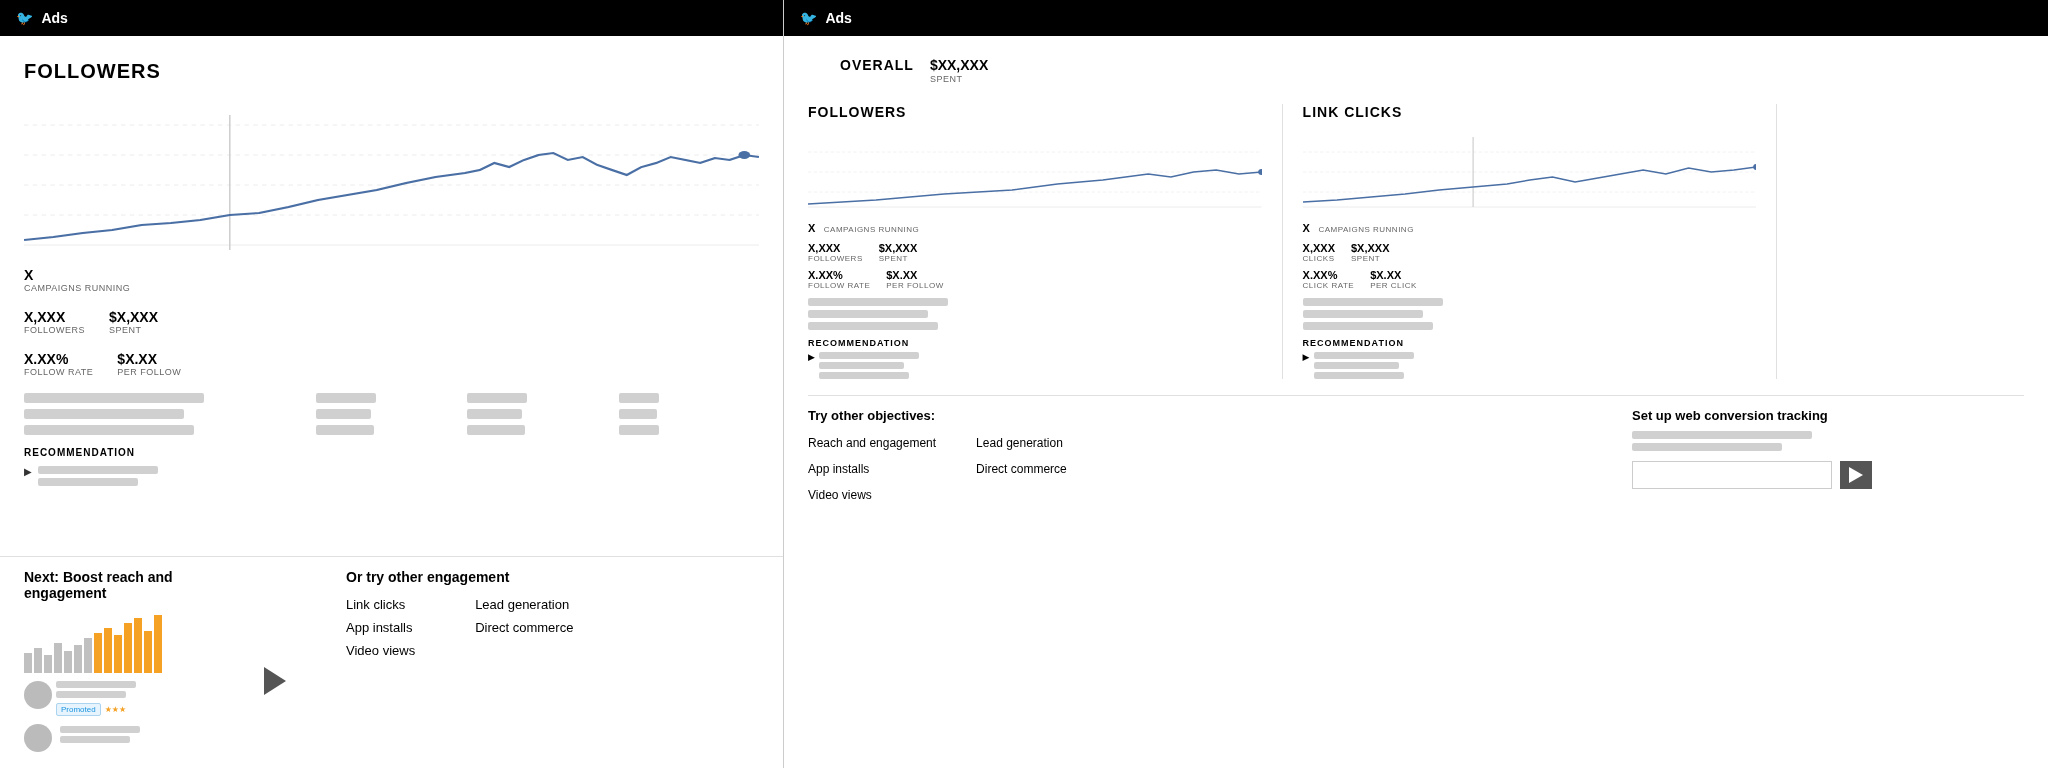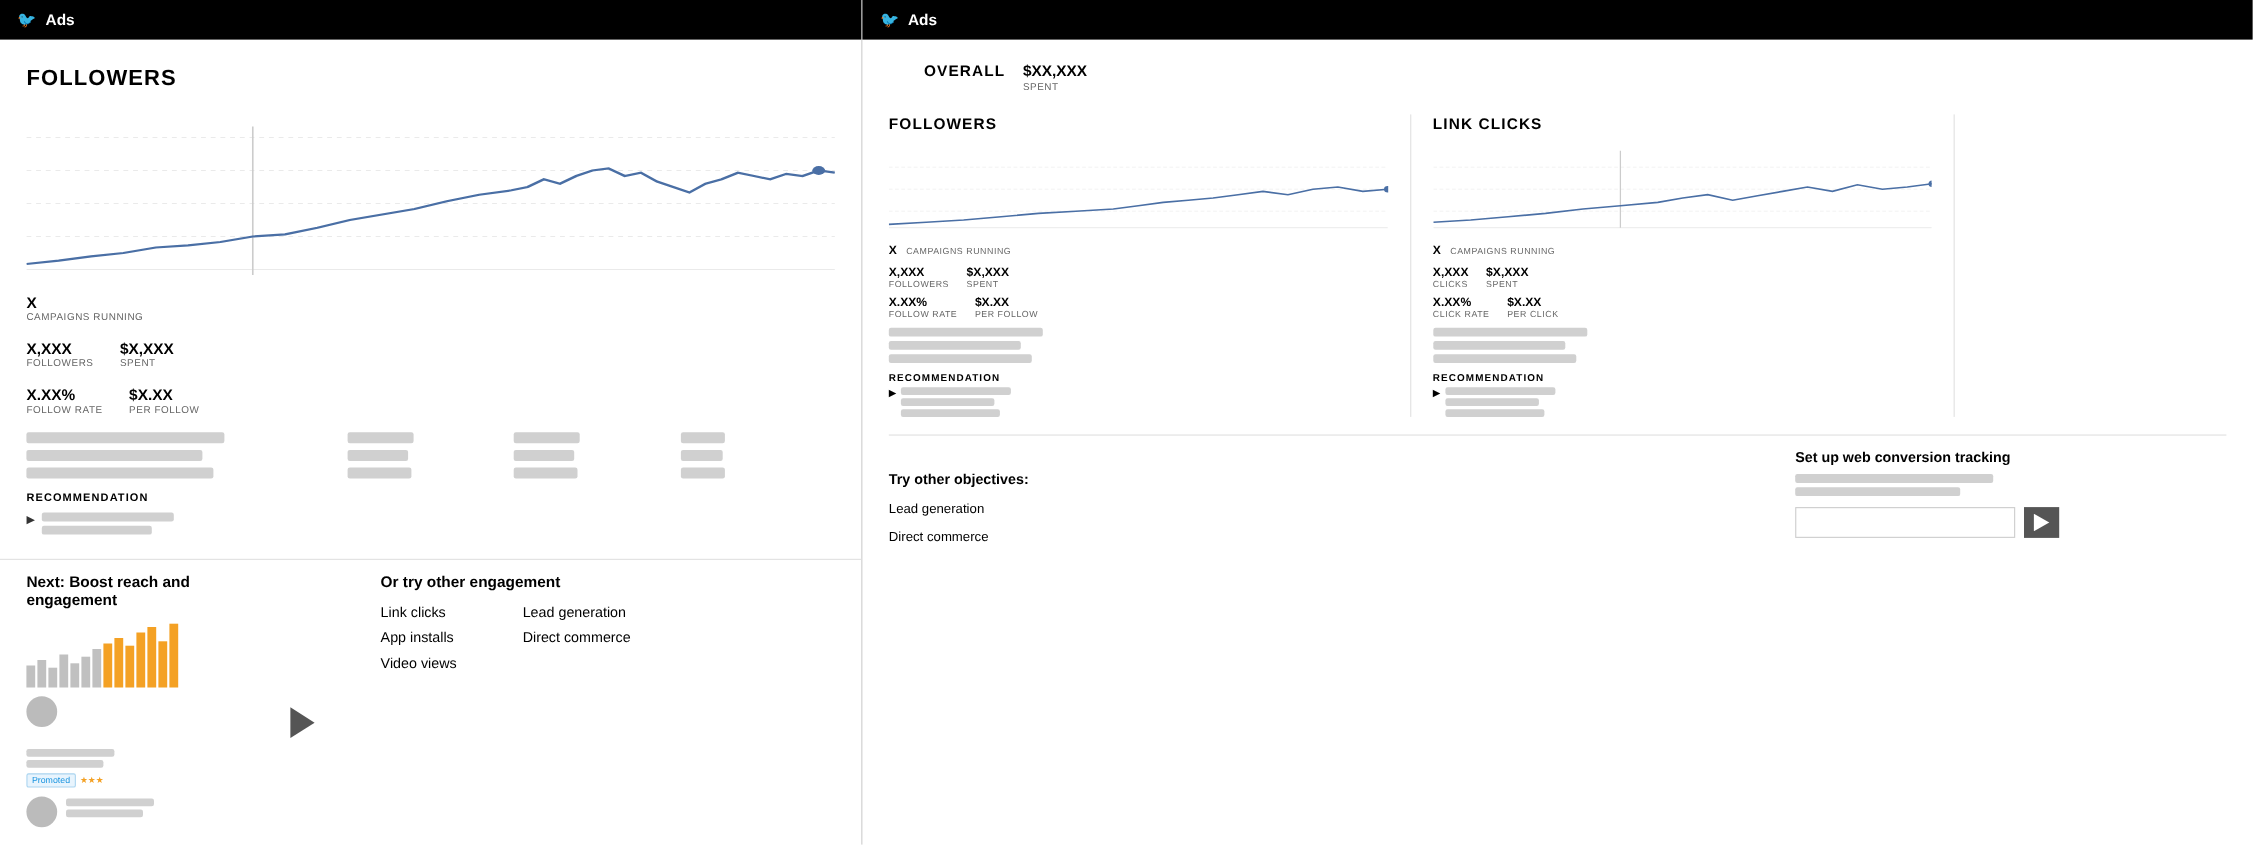--- a/index.html
+++ b/index.html
@@ -176,21 +176,21 @@
           <div style="width:8px;height:35px;background:#c0c0c0;"></div>
           <div style="width:8px;height:40px;background:#f4a124;"></div>
           <div style="width:8px;height:45px;background:#f4a124;"></div>
           <div style="width:8px;height:38px;background:#f4a124;"></div>
           <div style="width:8px;height:50px;background:#f4a124;"></div>
           <div style="width:8px;height:55px;background:#f4a124;"></div>
           <div style="width:8px;height:42px;background:#f4a124;"></div>
           <div style="width:8px;height:58px;background:#f4a124;"></div>
         </div>
 
-        <div style="display:flex;align-items:flex-start;gap:20px;margin-bottom:8px;flex-direction:column;">
+        <div style="display:flex;align-items:flex-start;gap:4px;margin-bottom:8px;">
           <div style="width:28px;height:28px;border-radius:50%;background:#bbb;"></div>
           <div>
             <div style="display:flex;flex-direction:column;gap:3px;">
               <div class="placeholder-line" style="height:7px;width:80px;"></div>
               <div class="placeholder-line" style="height:7px;width:70px;"></div>
               <div style="display:flex;gap:4px;align-items:center;margin-top:2px;">
                 <span class="promo-badge">Promoted</span>
                 <span class="stars">★★★</span>
               </div>
             </div>
@@ -365,23 +365,30 @@
           </div>
         </div>
       </div>
 
       <div style="flex:0.5; padding-left:20px;"></div>
     </div>
 
     <div class="divider"></div>
 
     <div style="display:flex; gap:0;">
-      <div style="flex:2;margin-top:20px;">
+      <div style="flex:2;">
         <div class="try-title">Try other objectives:</div>
         <div style="display:flex;gap:40px;">
+          <div>
+            <a class="try-link">Reach and engagement</a>
+            <div style="height:8px;"></div>
+            <a class="try-link">App installs</a>
+            <div style="height:8px;"></div>
+            <a class="try-link">Video views</a>
+          </div>
           <div>
             <a class="try-link">Lead generation</a>
             <div style="height:8px;"></div>
             <a class="try-link">Direct commerce</a>
           </div>
         </div>
       </div>
 
       <div style="flex:1; padding-left:40px;">
         <div class="web-title">Set up web conversion tracking</div>

